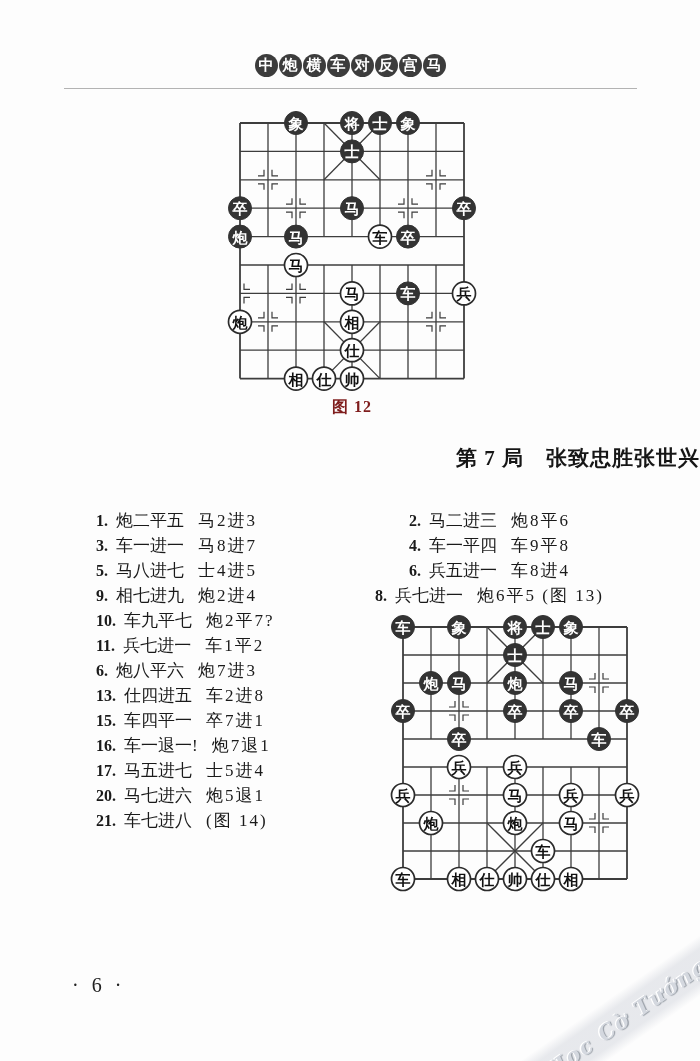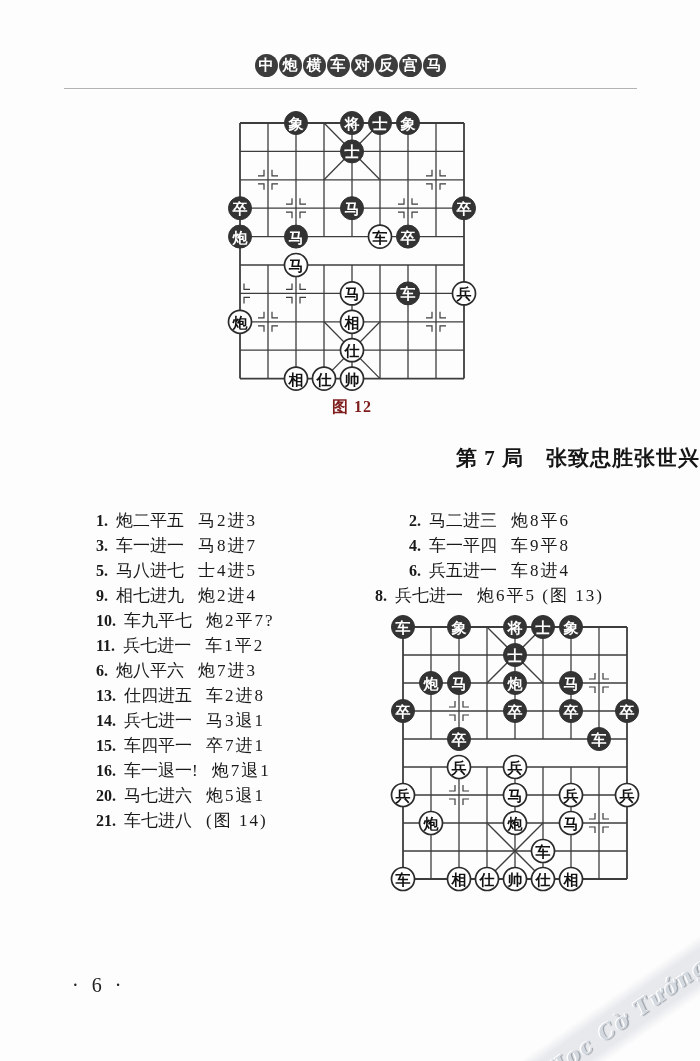--- a/index.html
+++ b/index.html
@@ -220,23 +220,23 @@
 
   <div class="moves moves-left">
       <div class="move-row"><span class="mnum">1.</span><span class="mred">炮二平五</span><span class="mblk">马2进3</span></div>
       <div class="move-row"><span class="mnum">3.</span><span class="mred">车一进一</span><span class="mblk">马8进7</span></div>
       <div class="move-row"><span class="mnum">5.</span><span class="mred">马八进七</span><span class="mblk">士4进5</span></div>
       <div class="move-row"><span class="mnum">9.</span><span class="mred">相七进九</span><span class="mblk">炮2进4</span></div>
       <div class="move-row"><span class="mnum">10.</span><span class="mred">车九平七</span><span class="mblk">炮2平7?</span></div>
       <div class="move-row"><span class="mnum">11.</span><span class="mred">兵七进一</span><span class="mblk">车1平2</span></div>
       <div class="move-row"><span class="mnum">6.</span><span class="mred">炮八平六</span><span class="mblk">炮7进3</span></div>
       <div class="move-row"><span class="mnum">13.</span><span class="mred">仕四进五</span><span class="mblk">车2进8</span></div>
-      <div class="move-row"><span class="mnum">14.</span><span class="mred">兵七进一</span><span class="mblk">马3退1</span></div>
       <div class="move-row"><span class="mnum">15.</span><span class="mred">车四平一</span><span class="mblk">卒7进1</span></div>
       <div class="move-row"><span class="mnum">16.</span><span class="mred">车一退一!</span><span class="mblk">炮7退1</span></div>
+      <div class="move-row"><span class="mnum">17.</span><span class="mred">马五进七</span><span class="mblk">士5进4</span></div>
       <div class="move-row"><span class="mnum">20.</span><span class="mred">马七进六</span><span class="mblk">炮5退1</span></div>
       <div class="move-row"><span class="mnum">21.</span><span class="mred">车七进八</span><span class="mblk">(图 14)</span></div>
     </div>
 
   <div class="moves moves-right">
       <div class="move-row"><span class="mnum">2.</span><span class="mred">马二进三</span><span class="mblk">炮8平6</span></div>
       <div class="move-row"><span class="mnum">4.</span><span class="mred">车一平四</span><span class="mblk">车9平8</span></div>
       <div class="move-row"><span class="mnum">6.</span><span class="mred">兵五进一</span><span class="mblk">车8进4</span></div>
       <div class="move-row"><span class="mnum">8.</span><span class="mred">兵七进一</span><span class="mblk">炮6平5 (图 13)</span></div>
     </div>

